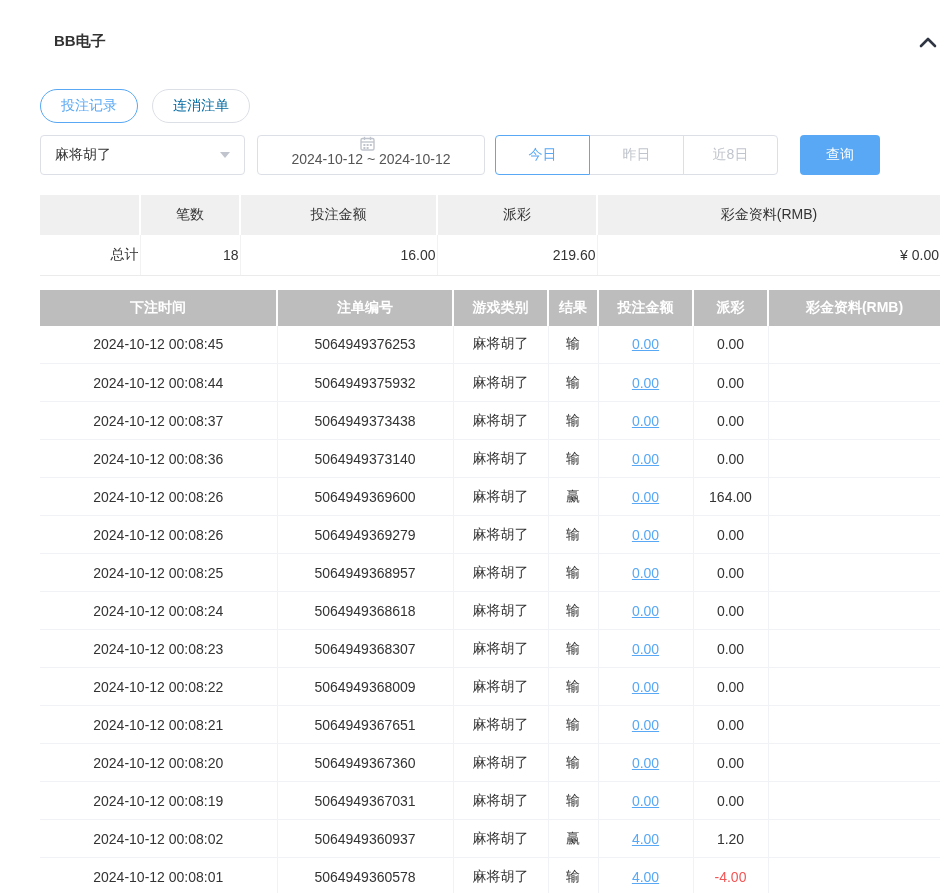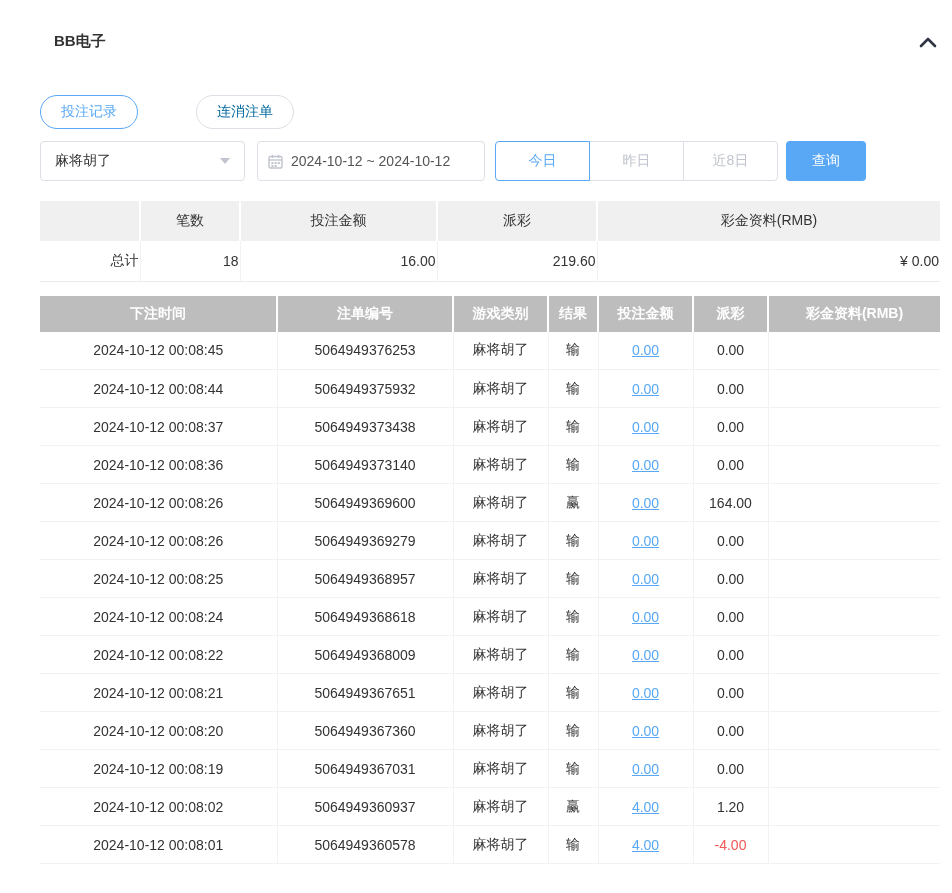--- a/index.html
+++ b/index.html
@@ -12,21 +12,21 @@
     color: #333;
   }
   .panel { margin: 0 12px 0 40px; padding-top: 18px; width: 900px; }
 
   
   .panel-header { display: flex; justify-content: space-between; align-items: center; }
   .panel-title { font-size: 15px; font-weight: 700; color: #333; margin: 14px; }
   .collapse-btn { background: none; border: none; cursor: pointer; padding: 2px; line-height: 0; }
 
   
-  .tabs { margin-top: 30px; display: flex; gap: 44px; }
+  .tabs { margin-top: 24px; display: flex; }
   .tab {
     height: 34px; padding: 0 20px; font-size: 14px;
     background: #fff; cursor: pointer; border-radius: 17px;
     border: 1px solid #dcdfe6; color: #0369a1;
   }
   .tab + .tab { margin-left: 14px; }
   .tab.active { border-color: #58a8f5; color: #58a8f5; }
 
   
   .filters { margin-top: 12px; display: flex; align-items: center; font-size: 14px; }
@@ -35,34 +35,34 @@
     display: flex; align-items: center; justify-content: space-between;
     padding: 0 14px; cursor: pointer; background: #fff; color: #333;
   }
   .caret {
     width: 0; height: 0; border-left: 5px solid transparent;
     border-right: 5px solid transparent; border-top: 6px solid #c0c4cc;
   }
   .date-range {
     margin-left: 12px; width: 228px; height: 40px; border: 1px solid #dcdfe6;
     border-radius: 4px; display: flex; align-items: center; padding: 0 10px;
-    cursor: pointer; background: #fff; color: #555;
+    cursor: pointer; background: #fff; color: #555; flex-direction: column;
   }
   .date-range .cal { margin-right: 8px; line-height: 0; }
   .btn-group { margin-left: 10px; display: flex; }
   .btn-group button {
     height: 40px; width: 95px; background: #fff; border: 1px solid #dcdfe6;
     color: #c0c4cc; font-size: 14px; cursor: pointer; margin-left: -1px;
     position: relative;
   }
   .btn-group button:first-child { border-radius: 4px 0 0 4px; margin-left: 0; }
   .btn-group button:last-child { border-radius: 0 4px 4px 0; }
   .btn-group button.active { border-color: #58a8f5; color: #58a8f5; z-index: 2; }
   .search-btn {
-    margin-left: 8px; width: 80px; height: 40px; background: #58a8f5;
+    margin-left: 22px; width: 80px; height: 40px; background: #58a8f5;
     color: #fff; border: none; border-radius: 4px; font-size: 14px; cursor: pointer;
   }
 
   
   table { border-collapse: collapse; table-layout: fixed; width: 900px; font-size: 14px; }
   .summary-table { margin-top: 20px; }
   .summary-table th {
     background: #f0f0f0; height: 40px; font-weight: 400; color: #333;
     border-right: 2px solid #fff; text-align: center;
   }
@@ -254,20 +254,29 @@
         <tr>
           <td>2024-10-12 00:08:24</td>
           <td>5064949368618</td>
           <td>麻将胡了</td>
           <td>输</td>
           <td><a href="#">0.00</a></td>
           <td>0.00</td>
           <td></td>
         </tr>
         <tr>
+          <td>2024-10-12 00:08:23</td>
+          <td>5064949368307</td>
+          <td>麻将胡了</td>
+          <td>输</td>
+          <td><a href="#">0.00</a></td>
+          <td>0.00</td>
+          <td></td>
+        </tr>
+        <tr>
           <td>2024-10-12 00:08:22</td>
           <td>5064949368009</td>
           <td>麻将胡了</td>
           <td>输</td>
           <td><a href="#">0.00</a></td>
           <td>0.00</td>
           <td></td>
         </tr>
         <tr>
           <td>2024-10-12 00:08:21</td>

